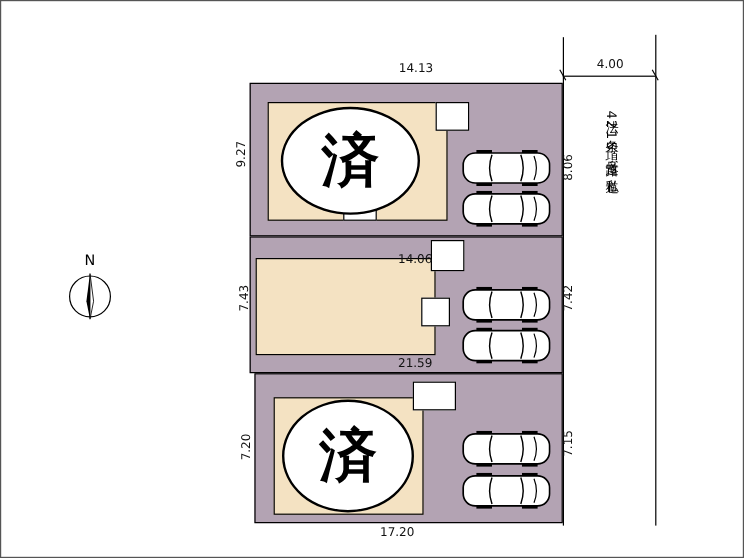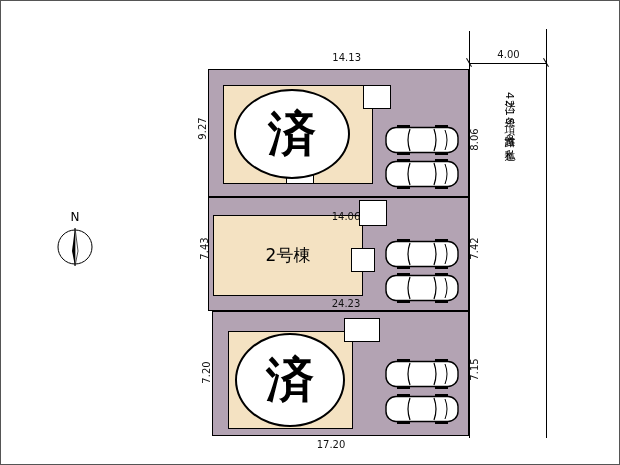--- a/index.html
+++ b/index.html
@@ -84,21 +84,20 @@
     </svg>
   </div>
   <div class="dim" style="left:300px; top:51px; width:60px;text-align:right;">14.13</div>
   <div class="dim v" style="left:186px; top:122px;">9.27</div>
   <div class="dim v" style="left:458px; top:133px;">8.06</div>
 
   <div class="parcel" style="left:207px; top:196px; width:261px; height:114px;"></div>
   <div class="building" style="left:212px; top:214px; width:150px; height:81px;"></div>
   <div class="notch" style="left:358px; top:199px; width:28px; height:26px;"></div>
   <div class="notch" style="left:350px; top:247px; width:24px; height:24px;"></div>
-  <div class="bldg-label" style="left:212px; top:214px; width:150px; height:81px;">2号棟</div>
   <div class="car" style="left:384px; top:238px;">
     <svg width="74" height="30" viewBox="0 0 74 30">
       <rect x="12" y="0" width="13" height="30" fill="#000"></rect>
         <rect x="50" y="0" width="13" height="30" fill="#000"></rect>
       <rect x="1" y="2.5" width="72" height="25" rx="10" fill="#fff" stroke="#000" stroke-width="1.4"></rect>
       <path d="M25 4 Q21 15 25 26" fill="none" stroke="#000" stroke-width="1.2"></path>
       <path d="M49 4 Q53 15 49 26" fill="none" stroke="#000" stroke-width="1.2"></path>
       <path d="M60 5 Q64 15 60 25" fill="none" stroke="#000" stroke-width="1"></path>
     </svg>
   </div>
@@ -133,18 +132,18 @@
   <div class="car" style="left:384px; top:393px;">
     <svg width="74" height="30" viewBox="0 0 74 30">
       <rect x="12" y="0" width="13" height="30" fill="#000"></rect>
         <rect x="50" y="0" width="13" height="30" fill="#000"></rect>
       <rect x="1" y="2.5" width="72" height="25" rx="10" fill="#fff" stroke="#000" stroke-width="1.4"></rect>
       <path d="M25 4 Q21 15 25 26" fill="none" stroke="#000" stroke-width="1.2"></path>
       <path d="M49 4 Q53 15 49 26" fill="none" stroke="#000" stroke-width="1.2"></path>
       <path d="M60 5 Q64 15 60 25" fill="none" stroke="#000" stroke-width="1"></path>
     </svg>
   </div>
-  <div class="dim" style="left:315px; top:297px; width:60px;">24.23</div>
+  <div class="dim" style="left:315px; top:297px; width:60px;">21.59</div>
   <div class="dim v" style="left:190px; top:366px;">7.20</div>
   <div class="dim v" style="left:458px; top:363px;">7.15</div>
   <div class="dim" style="left:300px; top:438px; width:60px;">17.20</div>
 
 </div>
 
 </body></html>

